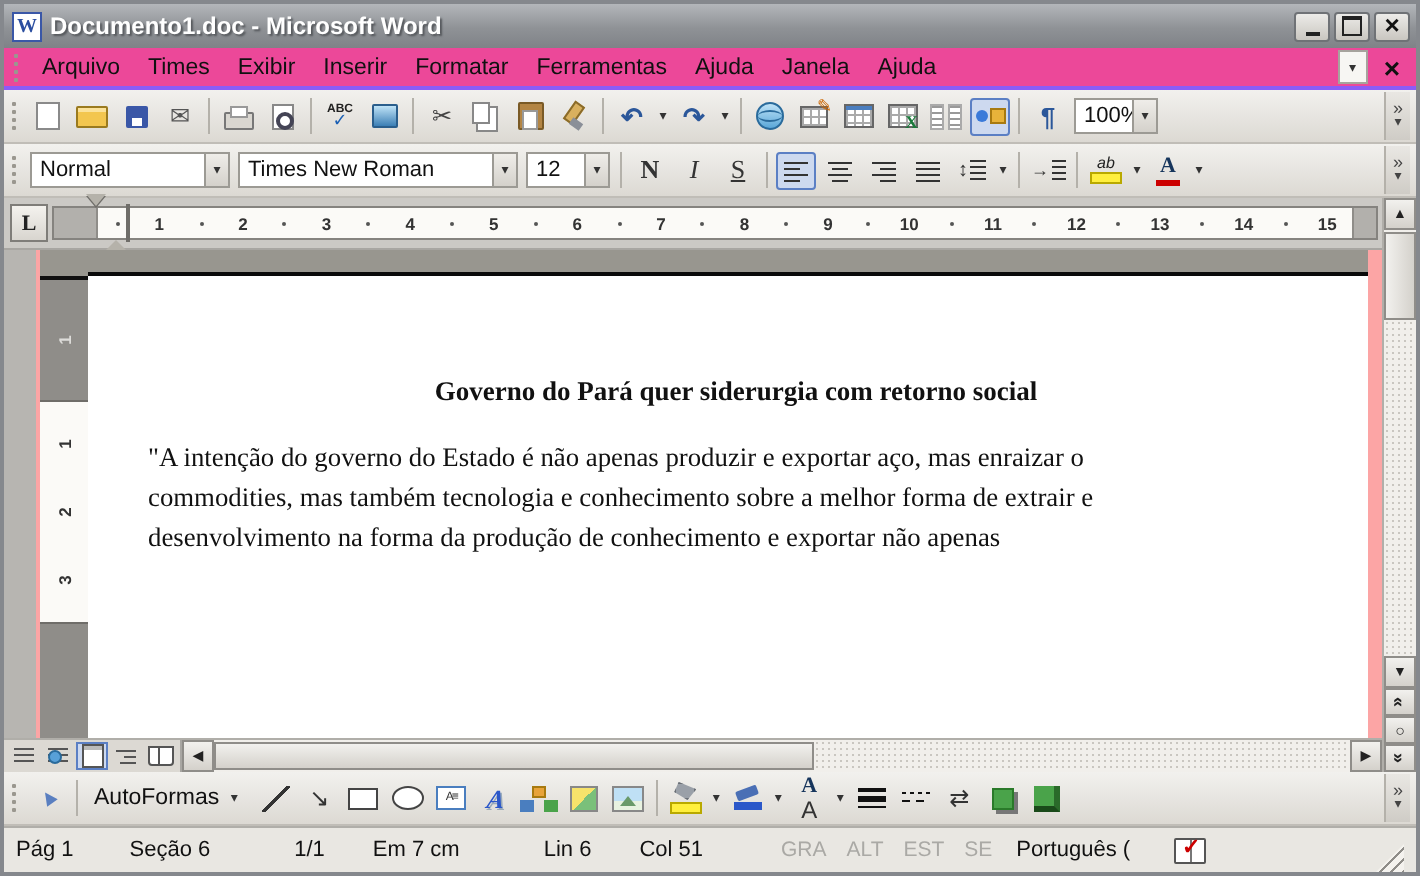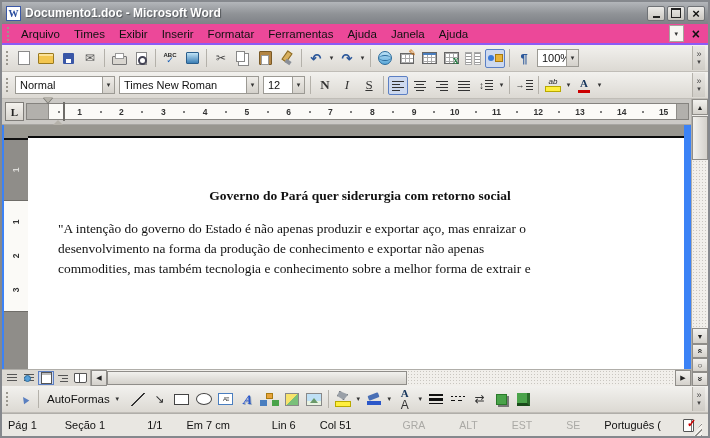--- a/index.html
+++ b/index.html
@@ -136,21 +136,21 @@
   .rdot{width:2px;height:2px;background:#555;border-radius:50%;}
   .rnum{font:bold 8.5px "Liberation Sans",sans-serif;color:#333;}
   .rstub{width:12px;flex:0 0 12px;height:100%;background:#b2b0ac;border-left:1px solid #8f8d89;}
   .indent-marker{position:absolute;left:16px;top:-1px;width:11px;height:19px;}
   .ind-top{width:0;height:0;border:5px solid transparent;border-top:6px solid #b5b2aa;
     filter:drop-shadow(0 1px 0 #6f6d69);margin-left:0px;}
   .ind-bot{width:0;height:0;border:5px solid transparent;border-bottom:5px solid #b5b2aa;margin-top:-4px;}
   .ind-box{width:10px;height:4px;background:#b5b2aa;border:1px solid #6f6d69;margin-top:0px;}
 
   
-  .docrow{flex:1;display:flex;min-height:0;background:#3b82f6;}
+  .docrow{flex:1;display:flex;min-height:0;background:#fca5a5;margin-left:16px;}
   .vruler{width:24px;flex:0 0 24px;display:flex;flex-direction:column;background:#9c9a96;margin-left:2px;}
   .vr-top{height:13px;background:#98968f;}
   .vr-margin{height:62px;background:#8f8d89;border-top:2px solid #111;display:flex;flex-direction:column;
     align-items:center;justify-content:center;}
   .vr-text{height:112px;background:#fbfaf7;border-top:1px solid #6f6d69;border-bottom:1px solid #6f6d69;
     display:flex;flex-direction:column;align-items:center;justify-content:space-around;padding:4px 0;}
   .vr-rest{flex:1;background:#8f8d89;}
   .vrnum{font:bold 8.5px "Liberation Sans",sans-serif;color:#333;transform:rotate(-90deg);}
   .vr-margin .vrnum{color:#dddcd9;}
   .pagearea{flex:1;display:flex;flex-direction:column;min-width:0;padding-right:7px;}
@@ -219,21 +219,21 @@
   .ic-arrow-style{font-size:12px;color:#333;}
   .ic-shadow-style::before{content:"";width:9px;height:9px;background:#4aa34a;border:1px solid #2a7a2a;box-shadow:2px 2px 0 #777;}
   .ic-threed-style::before{content:"";width:10px;height:10px;background:#4aa34a;border-right:3px solid #2a6a2a;border-bottom:3px solid #1a4a1a;}
 
   
   .statusbar{height:23px;flex:0 0 23px;display:flex;align-items:center;background:#e9e7e2;
     border-top:1px solid #b0aea9;font-size:11px;color:#111;padding:0 6px;position:relative;}
   .st{white-space:nowrap;}
   .st-page{margin-right:28px;} .st-section{margin-right:34px;} .st-pageof{margin-right:24px;margin-left:8px;}
   .st-at{margin-right:22px;} .st-line{margin-right:24px;padding-left:20px;} .st-col{margin-right:34px;}
-  .sttoggle{color:#aaa9a5;margin:0 17px;font-size:10.5px;}
+  .sttoggle{color:#aaa9a5;margin:0 5px;font-size:10.5px;}
   .st-lang{margin-left:7px;}
   .spellbook{width:16px;height:13px;background:#fff;border:1px solid #555;border-radius:1px;margin-left:22px;position:relative;
     background-image:linear-gradient(90deg,transparent 7px,#777 7px,#777 8px,transparent 8px);}
   .spellbook::after{content:"✓";position:absolute;color:#c00;font-size:11px;font-weight:bold;top:-3px;left:3px;}
   .grip{margin-left:auto;width:14px;height:14px;align-self:flex-end;
     background:repeating-linear-gradient(315deg,#8f8d89 0 1px,#f4f2ee 1px 4px);
     clip-path:polygon(100% 0,100% 100%,0 100%);}
 </style>
 </head>
 <body>
@@ -504,22 +504,22 @@
               <span class="vrnum">3</span>
             </div>
           <div class="vr-rest"></div>
         </div>
         <div class="pagearea">
           <div class="pgband"></div>
           <div class="page">
             <div class="doc-title">Governo do Pará quer siderurgia com retorno social</div>
             <div id="doc-lines">
                 <div class="dline">"A intenção do governo do Estado é não apenas produzir e exportar aço, mas enraizar o</div>
+                <div class="dline">commodities, mas também tecnologia e conhecimento sobre a melhor forma de extrair e</div>
                 <div class="dline">desenvolvimento na forma da produção de conhecimento e exportar não apenas</div>
-                <div class="dline">commodities, mas também tecnologia e conhecimento sobre a melhor forma de extrair e</div>
               </div>
           </div>
         </div>
       </div>
 
       <div class="hscroll">
         <span class="viewbtns" id="view-buttons">
             <span class="vb vb-normal"></span>
             <span class="vb vb-web"></span>
             <span class="vb vb-print active"></span>
@@ -613,21 +613,21 @@
         </span>
         <span class="tbtn">
           <span class="tbi ic-threed-style"></span>
         </span>
       </span>
     <span class="chev"></span>
   </div>
 
   <div class="statusbar">
     <span class="st st-page">Pág 1</span>
-    <span class="st st-section">Seção 1</span>
+    <span class="st st-section">Seção 6</span>
     <span class="st st-pageof">1/1</span>
     <span class="st st-at">Em 7 cm</span>
     <span class="st st-line">Lin 6</span>
     <span class="st st-col">Col 51</span>
     <span id="status-toggles" style="display:flex">
         <span class="sttoggle">GRA</span>
         <span class="sttoggle">ALT</span>
         <span class="sttoggle">EST</span>
         <span class="sttoggle">SE</span>
       </span>

